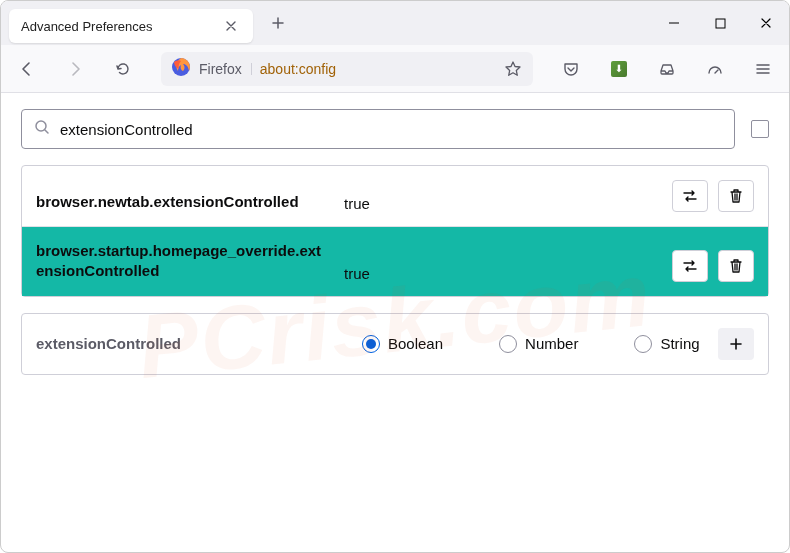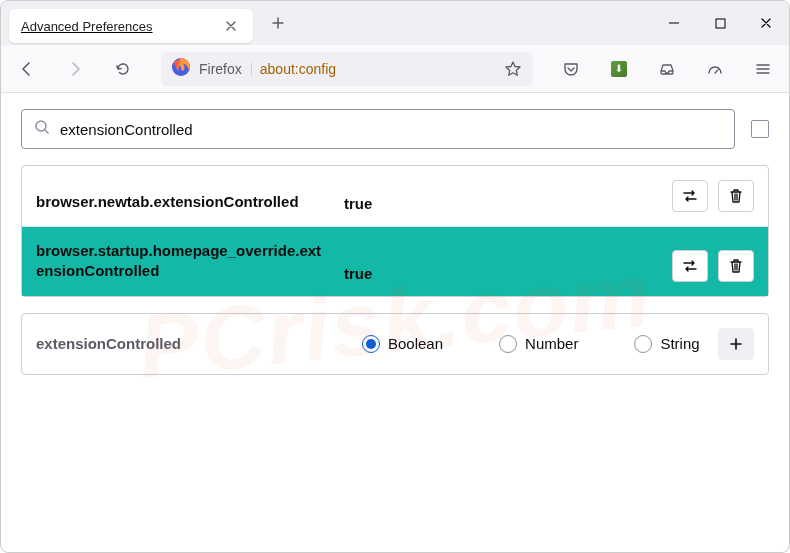--- a/index.html
+++ b/index.html
@@ -13,21 +13,20 @@
       border: 1px solid #ccc;
       border-radius: 8px;
     }
     
     .title-bar {
       display: flex;
       align-items: center;
       height: 44px;
       background: #f0f0f4;
       padding-left: 8px;
-      text-decoration: underline;
     }
     .tab {
       display: flex;
       align-items: center;
       background: #fff;
       border-radius: 6px;
       height: 34px;
       width: 244px;
       padding: 0 12px;
       margin-top: 6px;
@@ -110,21 +109,21 @@
     .pref-row.grey { background: #14b8a6; }
     .pref-name {
       width: 300px;
       font-size: 15px;
       font-weight: 700;
       color: #0c0c0d;
       word-break: break-word;
       line-height: 1.35;
       padding-right: 10px;
     }
-    .pref-value { flex: 1; font-size: 15px; font-weight: 700; color: #0c0c0d; }
+    .pref-value { flex: 1; font-size: 15px; font-weight: 400; color: #0c0c0d; }
     .pref-actions { display: flex; gap: 10px; }
     .action-btn {
       width: 36px; height: 32px;
       display: flex; align-items: center; justify-content: center;
       border: 1px solid #cfcfd8;
       border-radius: 4px;
       background: #fff;
       cursor: pointer;
       color: #0c0c0d;
     }

